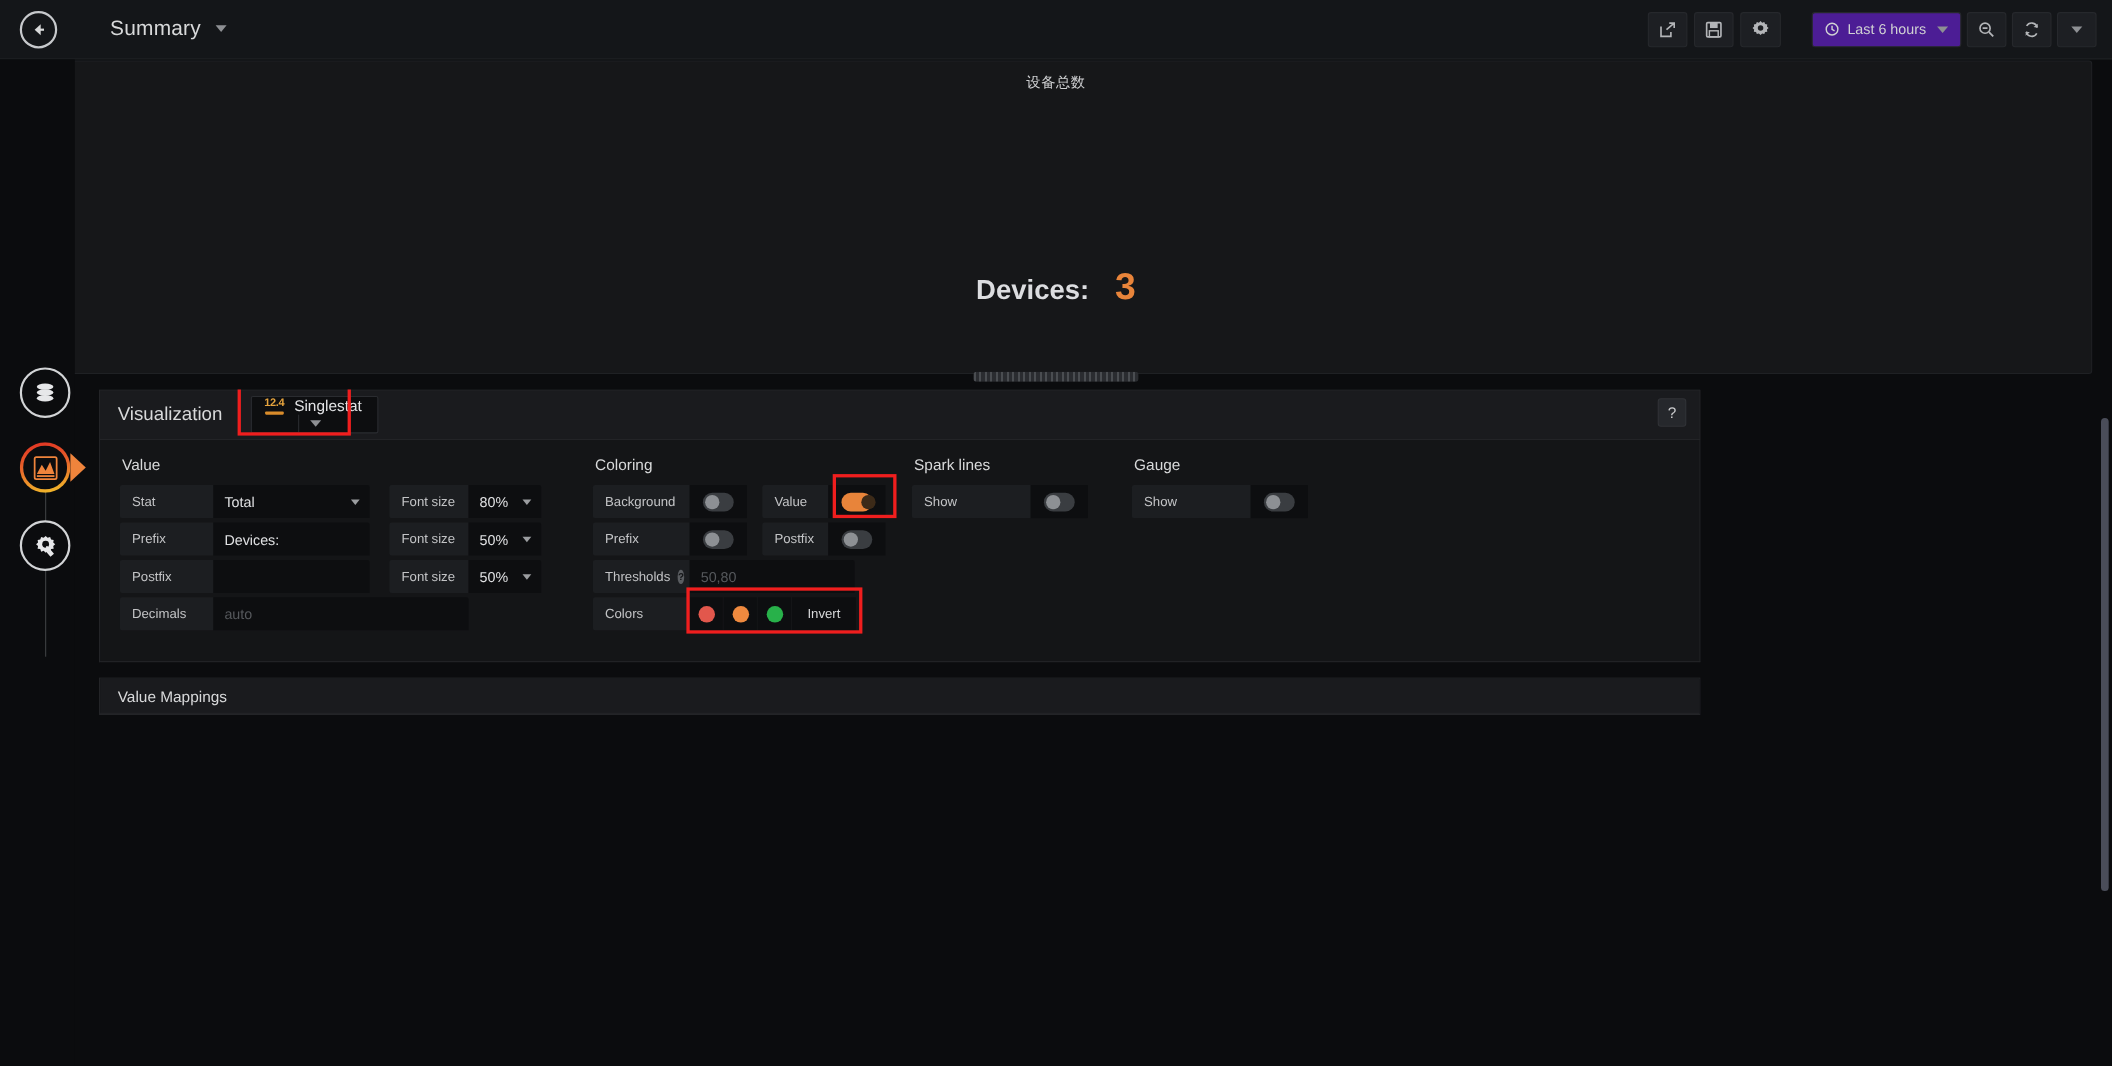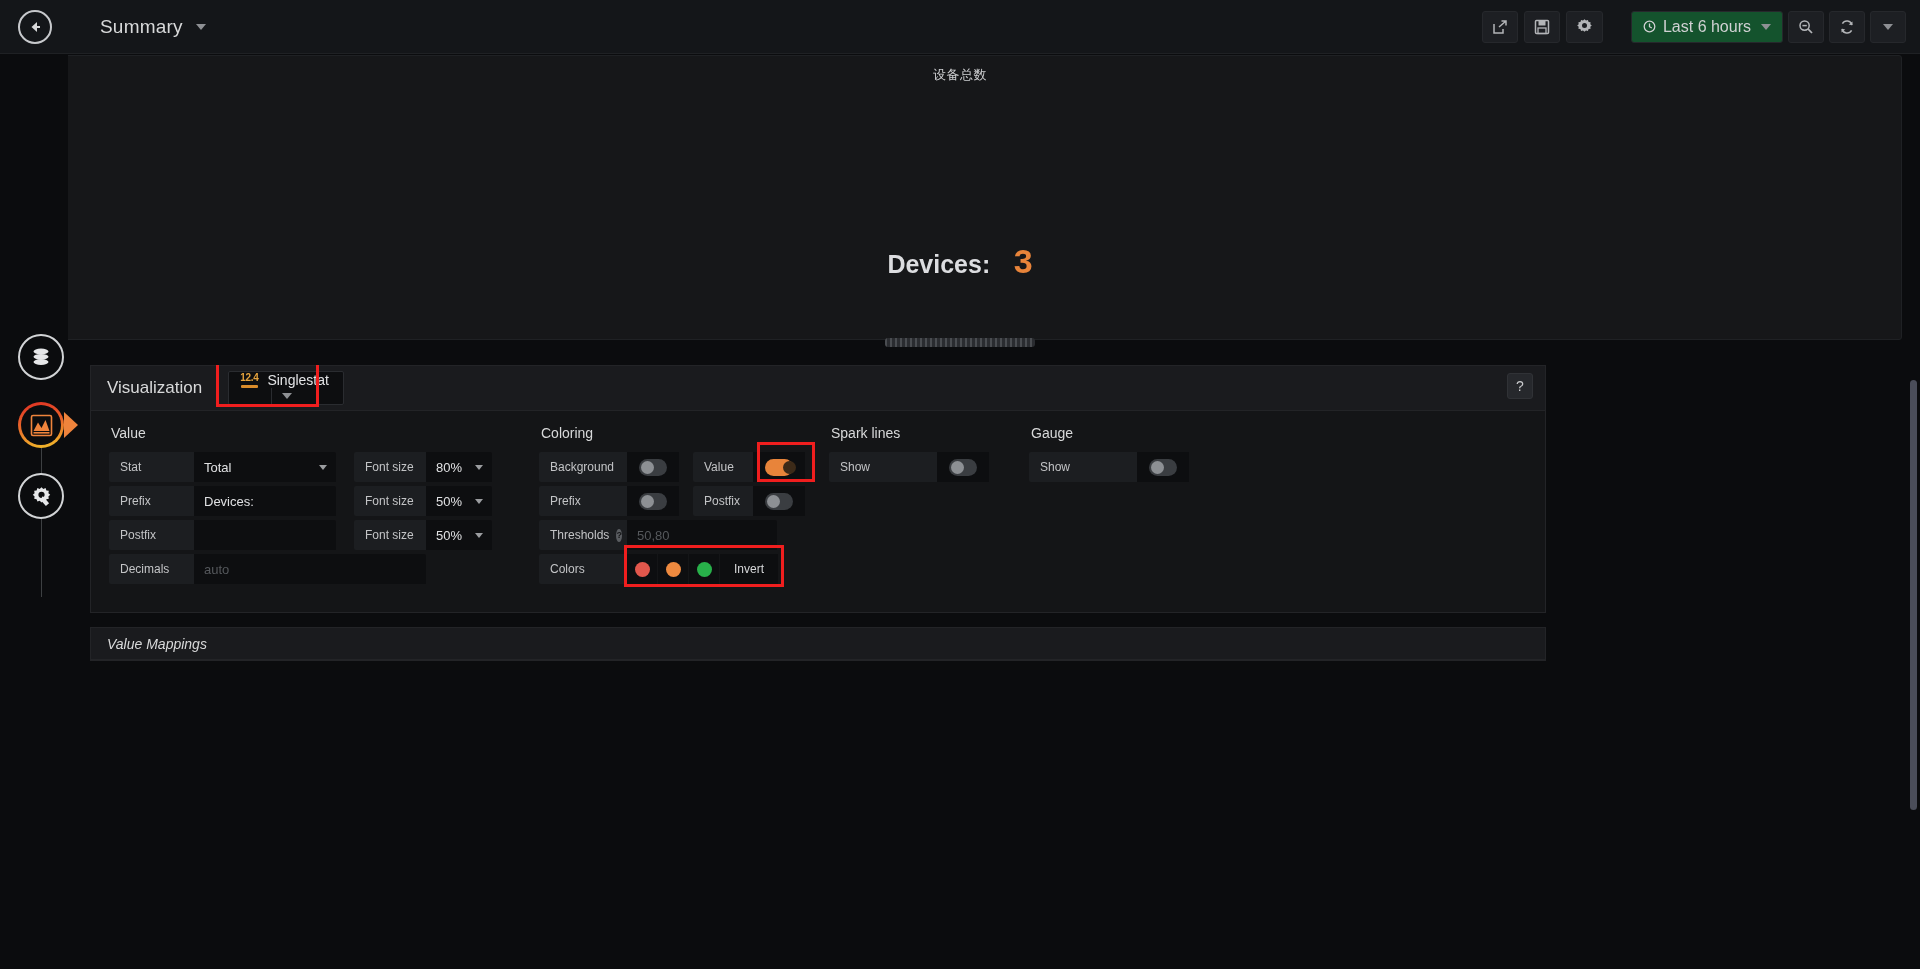--- a/index.html
+++ b/index.html
@@ -42,23 +42,23 @@
     height: 32px; min-width: 36px; padding: 0 9px;
     background: #1d1f23; border: 1px solid #26282c; border-radius: 3px;
     display: flex; align-items: center; justify-content: center;
     cursor: pointer; color: #b3b5b8;
   }
   .nav-group {
     display: flex; align-items: center; gap: 5px; margin-left: 22px;
   }
   .time-picker {
     height: 32px; padding: 0 11px;
-    background: #14532d; border: 1px solid #26282c; border-radius: 3px;
+    background: #4c1d95; border: 1px solid #26282c; border-radius: 3px;
     display: flex; align-items: center; gap: 7px;
-    font-size: 16px; color: #d0d1d3; cursor: pointer; white-space: nowrap;
+    font-size: 13px; color: #d0d1d3; cursor: pointer; white-space: nowrap;
   }
 
   
   .rail {
     position: absolute; left: 0; top: 54px; width: 68px; height: 915px;
     background: #0b0c0e; z-index: 30;
   }
   .rail-line {
     position: absolute; left: 41px; top: 355px; width: 1px; height: 188px;
     background: #3d4042;
@@ -107,21 +107,21 @@
     position: absolute; left: 50%; transform: translateX(-50%);
     top: 338px; width: 150px; height: 9px;
     background: #2a2c30; border-radius: 3px;
     background-image: repeating-linear-gradient(
       90deg, #4a4d51 0 2px, #2a2c30 2px 5px);
     cursor: ns-resize; z-index: 20;
   }
 
   
   .editor {
-    position: absolute; left: 90px; top: 365px; width: 1456px; height: 604px;
+    position: absolute; left: 90px; top: 354px; width: 1456px; height: 604px;
     overflow: hidden;
   }
   .viz-bar {
     height: 46px; background: #1a1b1e; border: 1px solid #232427;
     display: flex; align-items: center; padding: 0 12px;
     position: relative;
   }
   .viz-label { font-size: 17px; color: #d8d9da; margin-left: 4px; }
   .viz-picker-wrap { position: relative; margin-left: 26px; }
   .viz-picker {
@@ -236,21 +236,20 @@
 
   
   .vm-section {
     margin-top: 14px; background: #141517;
     border: 1px solid #232427;
   }
   .vm-header {
     height: 32px; background: #1a1b1e; display: flex; align-items: center;
     padding: 0 16px; font-size: 14px; color: #d8d9da;
     border-bottom: 1px solid #232427;
-    font-style: italic;
   }
   .vm-body { padding: 18px 20px 26px 20px; }
   .vm-sub { font-size: 13px; color: #d3d4d6; margin: 26px 0 18px 2px; }
   .add-btn {
     display: inline-flex; align-items: center; gap: 3px;
     height: 30px; padding: 0 13px;
     background: #2b2d31; border: 1px solid #35373b; border-radius: 3px;
     font-size: 12px; font-weight: 600; color: #e3e4e6; cursor: pointer;
   }
 

